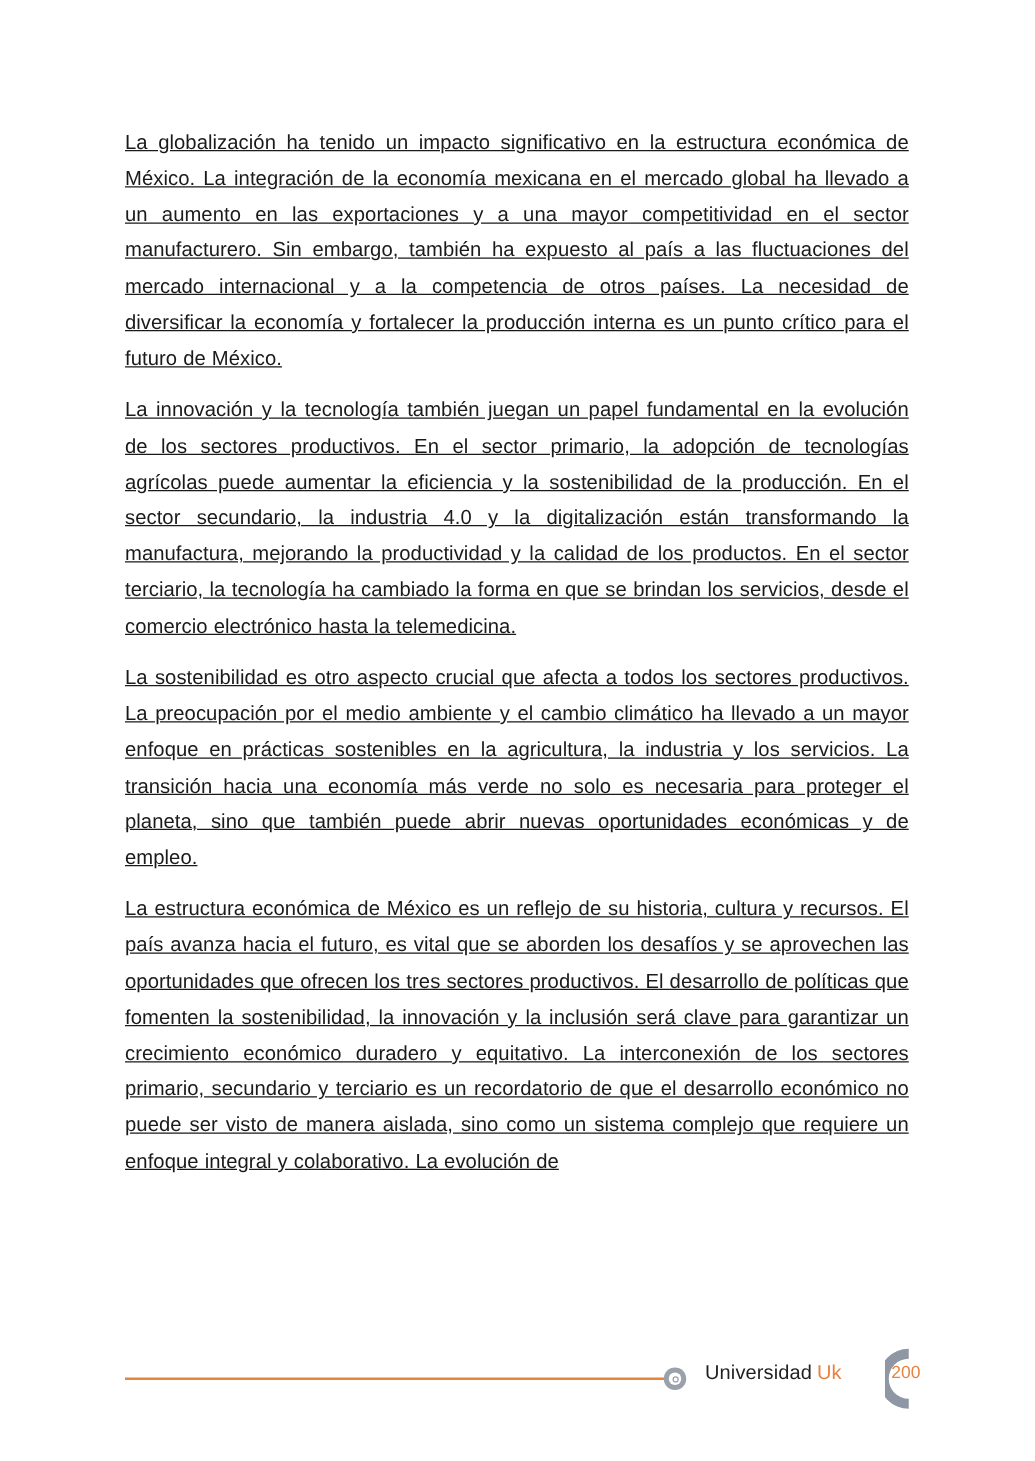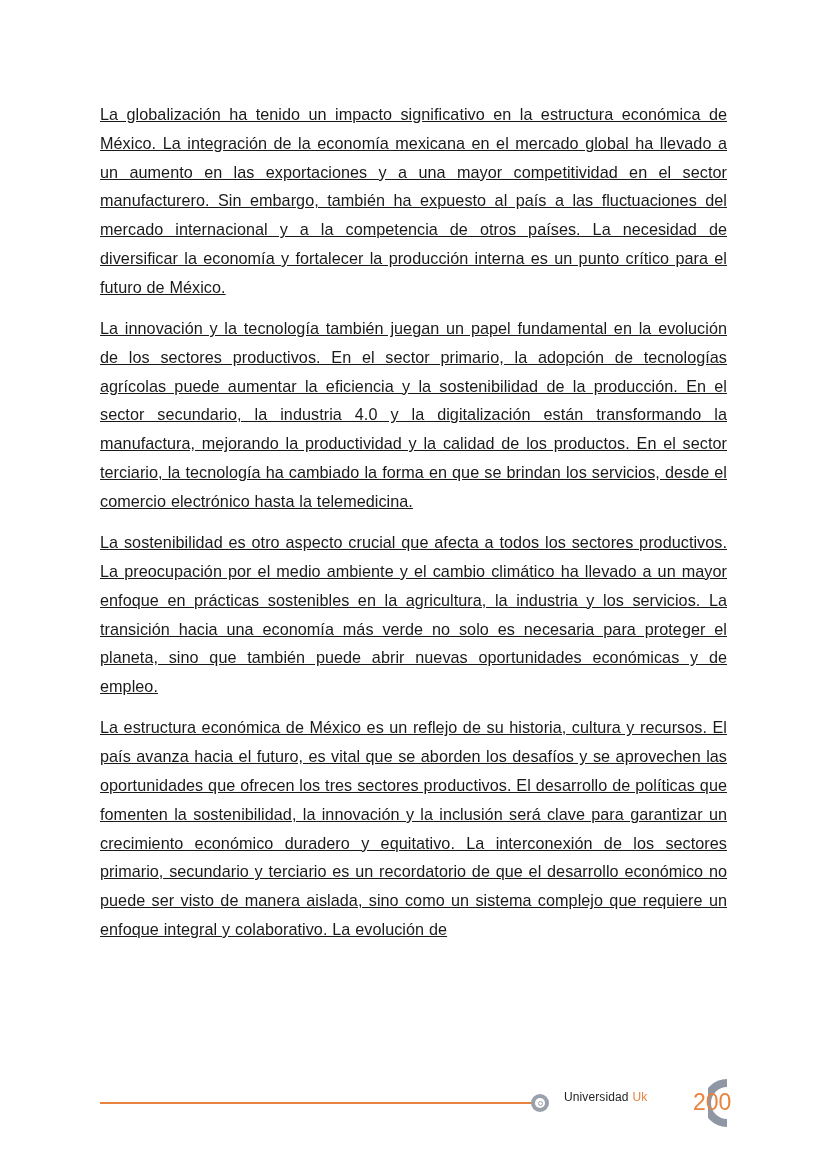--- a/index.html
+++ b/index.html
@@ -29,29 +29,29 @@
     }
     .footer-circle::after {
       content: ""; position: absolute; left: 4px; top: 4px; width: 10px; height: 10px; border-radius: 50%;
       background: #ffffff;
     }
     .footer-circle .dot {
       position: absolute; left: 6.5px; top: 6.5px; width: 5px; height: 5px; border-radius: 50%;
       border: 1.3px solid #9aa1ab; box-sizing: border-box; z-index: 2;
     }
     .footer-brand {
-      position: absolute; left: 564px; top: 1090px; font-size: 12px; font-weight: 500;
+      position: absolute; left: 564px; top: 1090px; font-size: 16px; font-weight: 500;
       color: #1f1f1f; white-space: nowrap; letter-spacing: 0.1px;
     }
     .footer-brand .accent { color: #e8823f; margin-left: 4px; }
     .footer-arc {
       position: absolute; left: 708px; top: 1078px; width: 50px; height: 50px;
     }
     .page-number {
-      position: absolute; left: 693px; top: 1089px; font-size: 23px; color: #e8823f; font-weight: 500;
+      position: absolute; left: 713px; top: 1089px; font-size: 14px; color: #e8823f; font-weight: 500;
     }
   </style>
 </head>
 <body>
 
 <main class="content">
   <p class="para">La globalización ha tenido un impacto significativo en la estructura económica de México. La integración de la economía mexicana en el mercado global ha llevado a un aumento en las exportaciones y a una mayor competitividad en el sector manufacturero. Sin embargo, también ha expuesto al país a las fluctuaciones del mercado internacional y a la competencia de otros países. La necesidad de diversificar la economía y fortalecer la producción interna es un punto crítico para el futuro de México.</p>
   <p class="para">La innovación y la tecnología también juegan un papel fundamental en la evolución de los sectores productivos. En el sector primario, la adopción de tecnologías agrícolas puede aumentar la eficiencia y la sostenibilidad de la producción. En el sector secundario, la industria 4.0 y la digitalización están transformando la manufactura, mejorando la productividad y la calidad de los productos. En el sector terciario, la tecnología ha cambiado la forma en que se brindan los servicios, desde el comercio electrónico hasta la telemedicina.</p>
   <p class="para">La sostenibilidad es otro aspecto crucial que afecta a todos los sectores productivos. La preocupación por el medio ambiente y el cambio climático ha llevado a un mayor enfoque en prácticas sostenibles en la agricultura, la industria y los servicios. La transición hacia una economía más verde no solo es necesaria para proteger el planeta, sino que también puede abrir nuevas oportunidades económicas y de empleo.</p>
   <p class="para">La estructura económica de México es un reflejo de su historia, cultura y recursos. El país avanza hacia el futuro, es vital que se aborden los desafíos y se aprovechen las oportunidades que ofrecen los tres sectores productivos. El desarrollo de políticas que fomenten la sostenibilidad, la innovación y la inclusión será clave para garantizar un crecimiento económico duradero y equitativo. La interconexión de los sectores primario, secundario y terciario es un recordatorio de que el desarrollo económico no puede ser visto de manera aislada, sino como un sistema complejo que requiere un enfoque integral y colaborativo. La evolución de</p>

